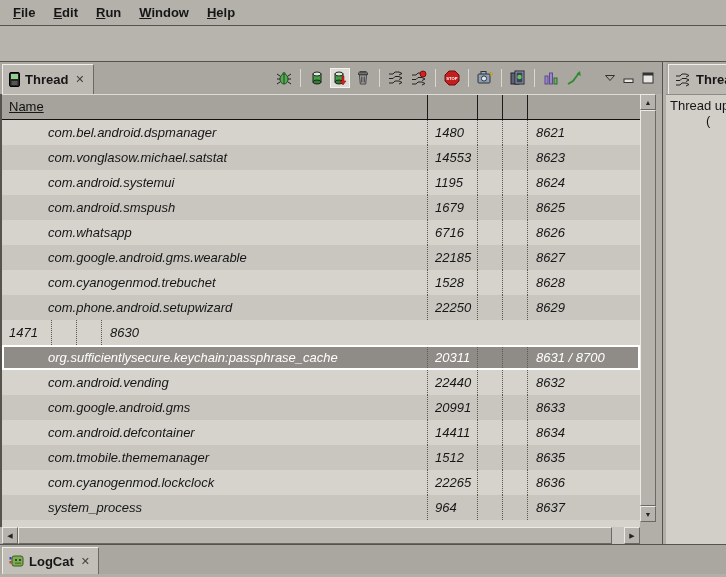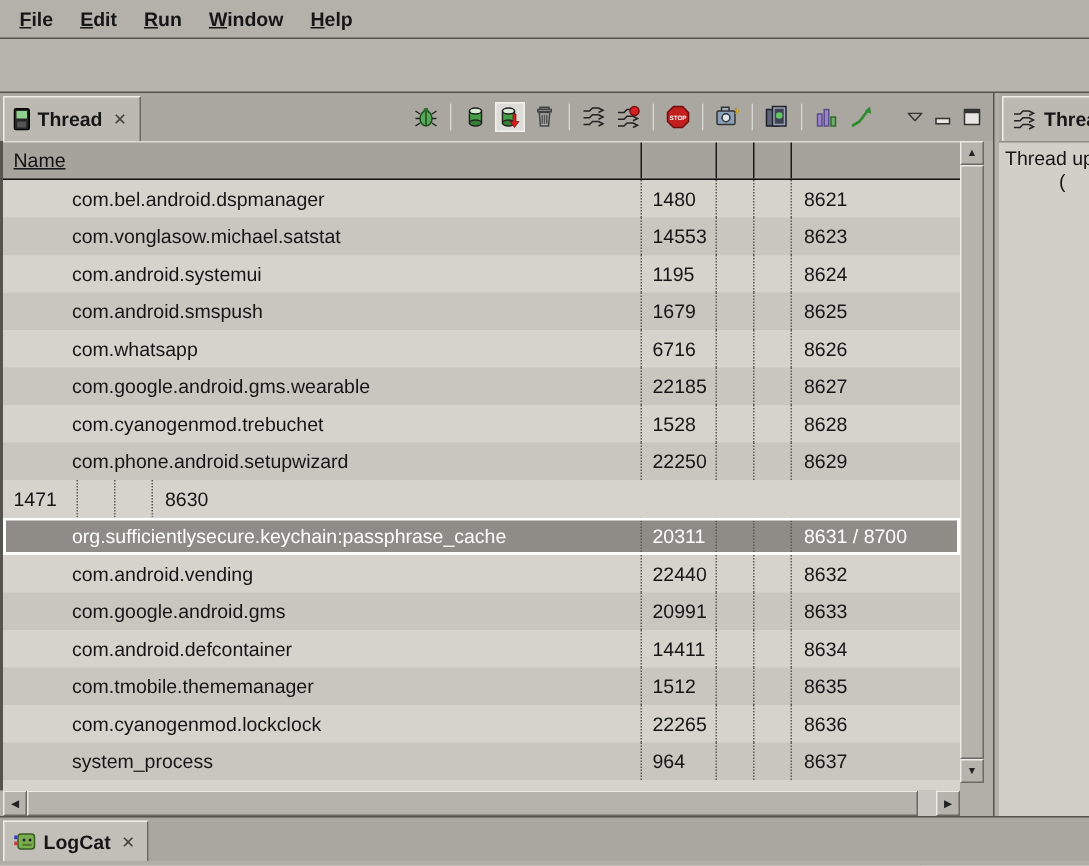--- a/index.html
+++ b/index.html
@@ -69,21 +69,21 @@
   .th {
     line-height:24px; padding-left:7px; color:#111;
     border-right:1px solid #1a1a1a;
   }
   .th:last-child { border-right:none; }
   .c-name { width:426px; flex:none; }
   .c-pid  { width:50px;  flex:none; }
   .c-a    { width:25px;  flex:none; }
   .c-b    { width:25px;  flex:none; }
   .c-port { flex:1; }
-  .tbody .row { display:flex; height:25px; line-height:25px; }
+  .tbody .row { display:flex; height:25px; line-height:25px;font-style:italic; }
   .row.light { background:#d6d3cd; }
   .row.dark  { background:#c9c6c0; }
   .row .cell { overflow:hidden; white-space:nowrap; }
   .row .cell.dotted { border-right:1px dotted #5a5853; }
   .cell.name { padding-left:46px; }
   .cell.pid  { padding-left:7px; }
   .cell.port { padding-left:8px; }
   .row.selected { background:#8f8c87; color:#ffffff; outline:2px solid #ffffff; outline-offset:-2px; position:relative; z-index:2; }
 
   

